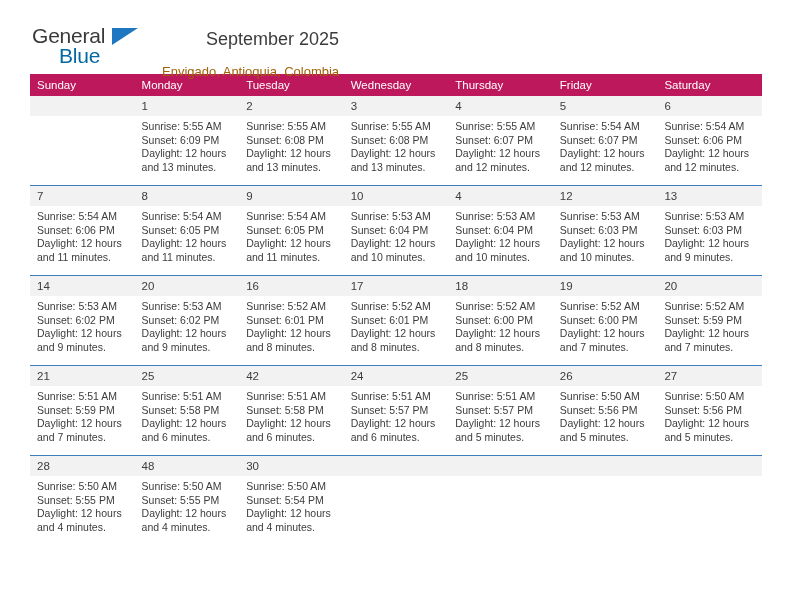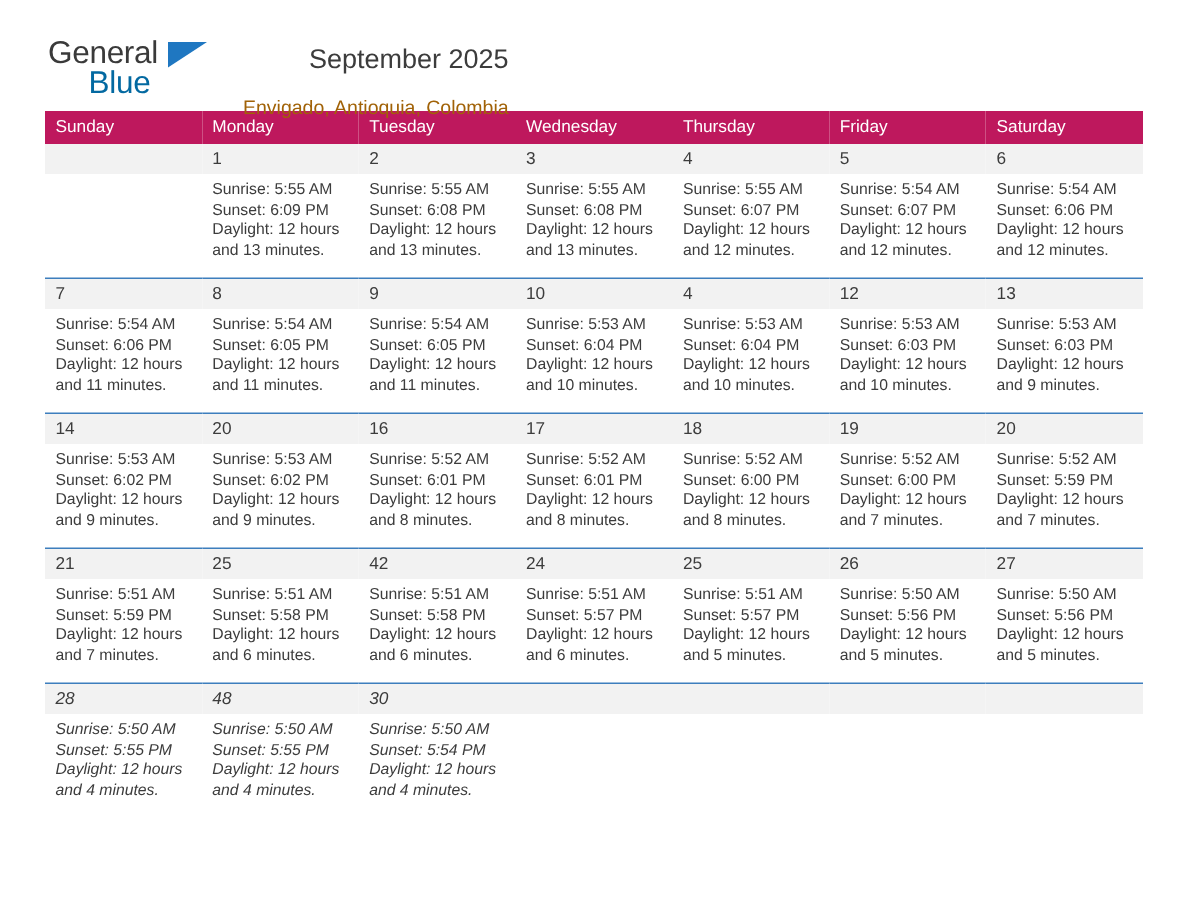--- a/index.html
+++ b/index.html
@@ -100,21 +100,20 @@
   }
   .weekrow > td {
     vertical-align: top;
     padding: 0;
     border: none;
     border-bottom: 1px solid #3d7ebd;
     height: 89px;
   }
   .weekrow:last-child > td {
     border-bottom: none;
-    font-style: italic;
   }
   .cell-inner {
     height: 89px;
     box-sizing: border-box;
   }
   .daynum {
     background: #f2f2f2;
     font-size: 11.5px;
     color: #3c3c3c;
     padding: 3px 0 3px 7px;

